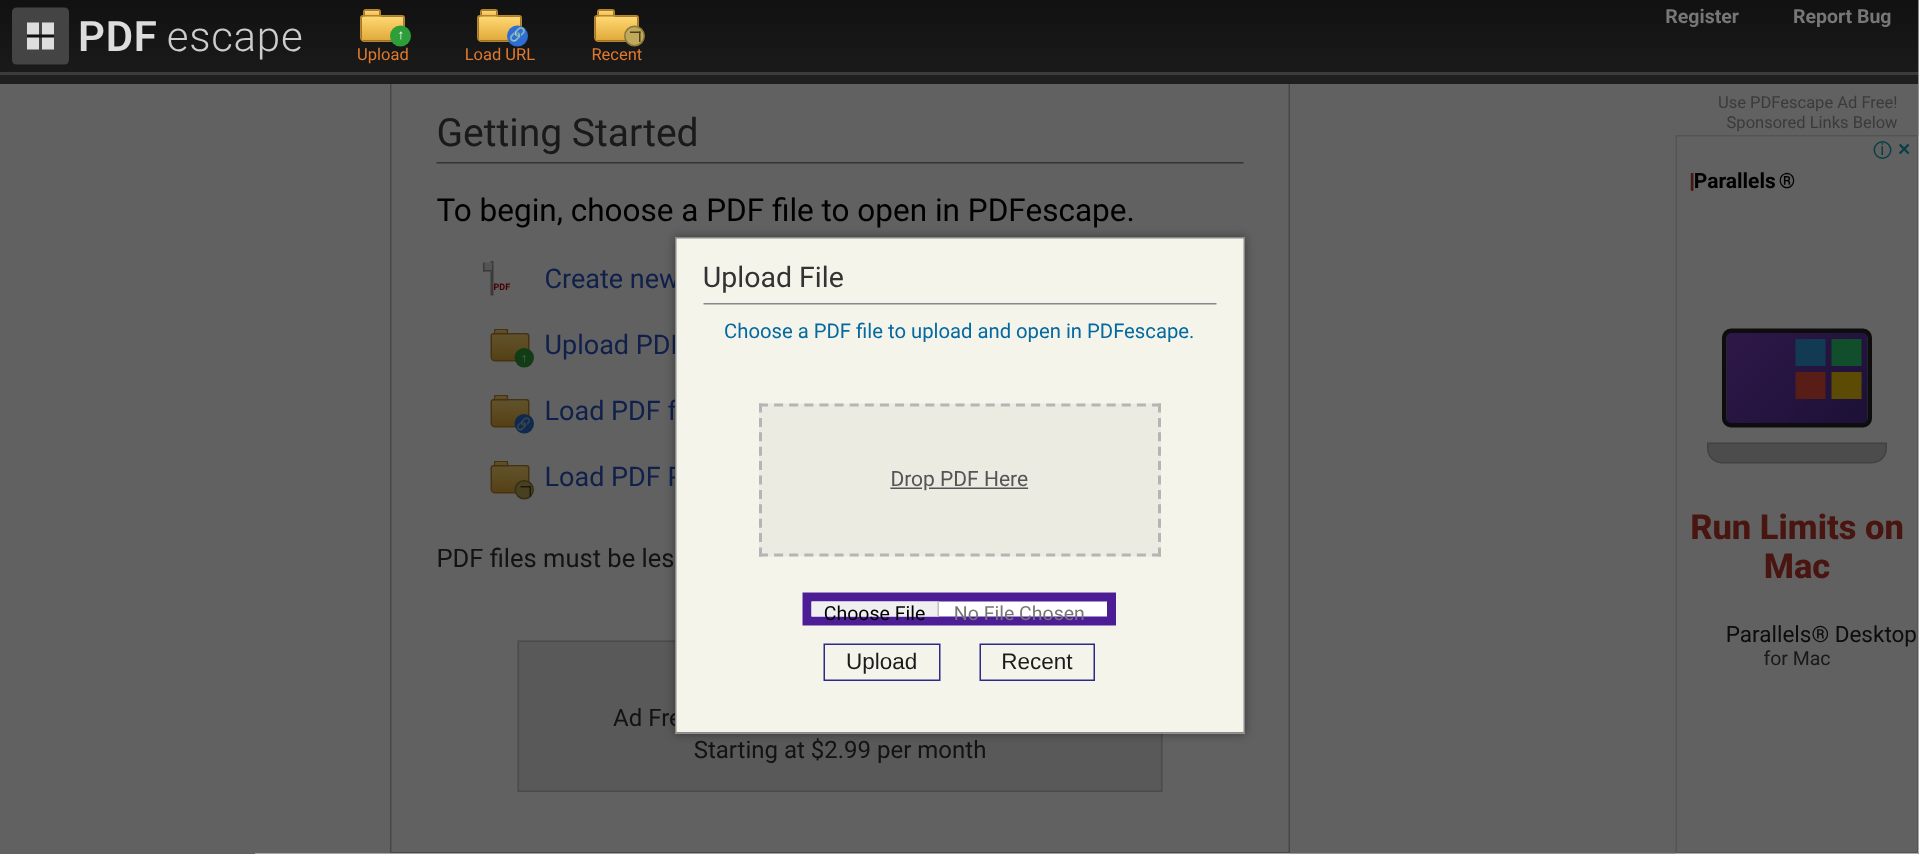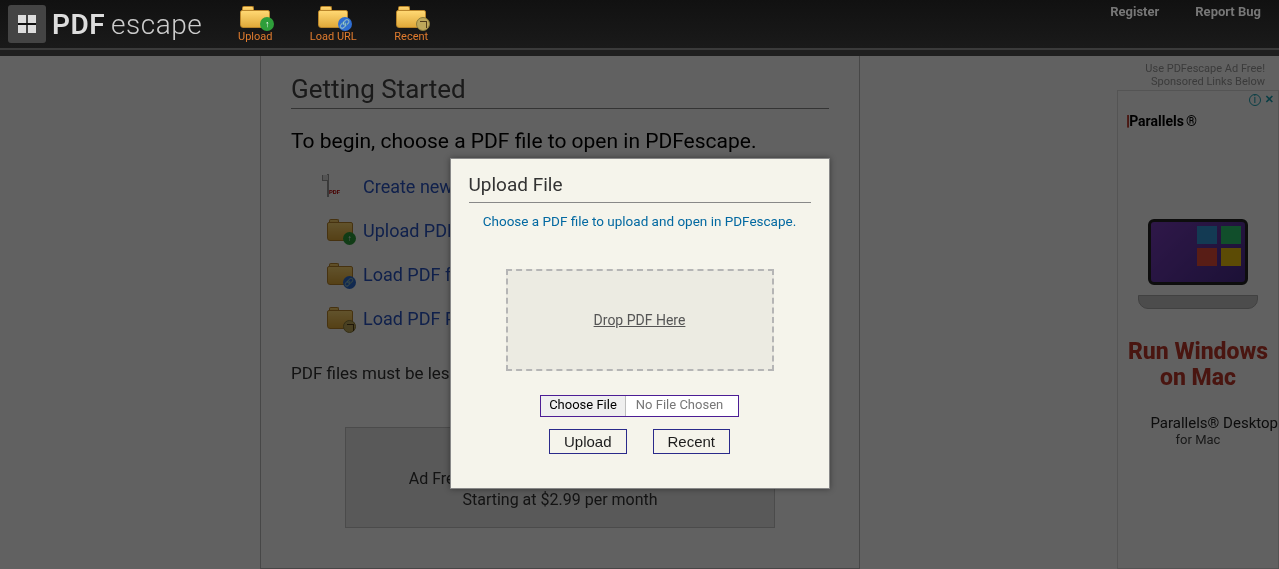--- a/index.html
+++ b/index.html
@@ -266,21 +266,21 @@
     font-size:14px; color:#555;
     background:#ecebe2;
     text-decoration:underline;
   }
   .file-row {
     display:flex; justify-content:center;
     margin-bottom:12px;
   }
   .file-picker {
     display:flex;
-    border:1px solid #4c1d95;
+    border:6px solid #4c1d95;
     background:#fff;
     font-size:13px;
     height:22px;
   }
   .file-picker .choose {
     background:#efefef;
     border-right:1px solid #bdbdbd;
     padding:1px 8px;
     cursor:pointer;
   }
@@ -414,21 +414,21 @@
       </div>
       <div class="ad-brand">
         <span class="bars">||</span>
         <span>Parallels</span>
           <span>®</span>
       </div>
       <div class="ad-laptop">
         <div class="screen"></div>
           <div class="base"></div>
       </div>
-      <div class="ad-head">Run Windows on Mac</div>
+      <div class="ad-head">Run Limits on Mac</div>
       <div class="ad-sub">Parallels® Desktop</div>
       <div class="ad-sub2">for Mac</div>
     </div>
   </div>
 
   <div class="overlay">
     <div class="modal">
       <div class="modal-title">Upload File</div>
       <div class="modal-sub">Choose a PDF file to upload and open in PDFescape.</div>
       <div class="dropzone">

